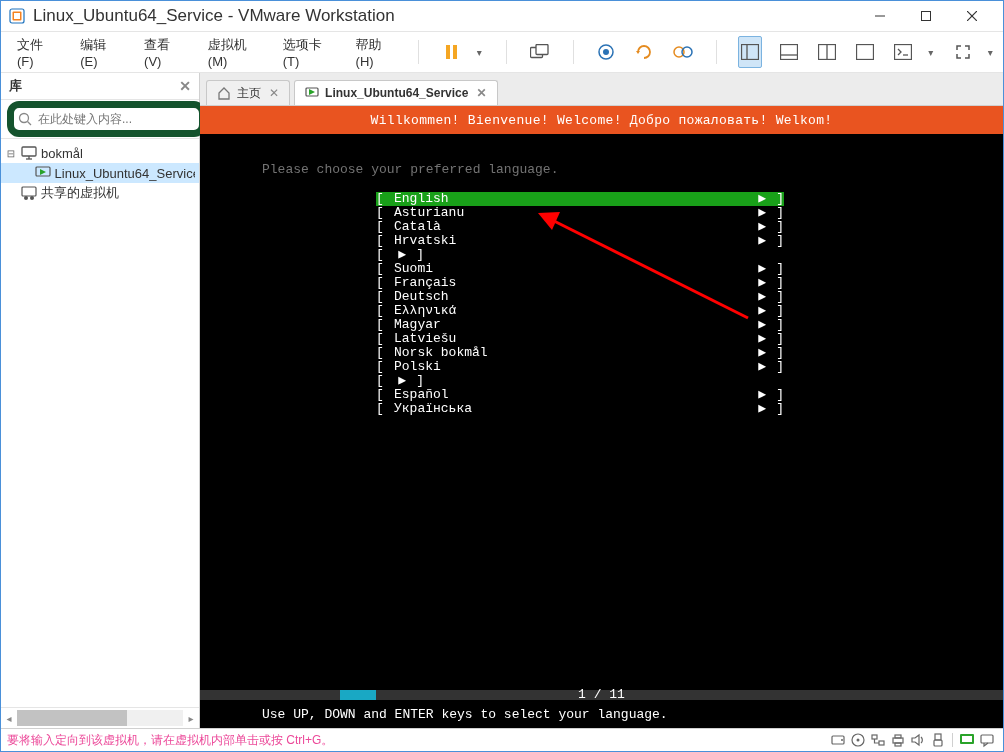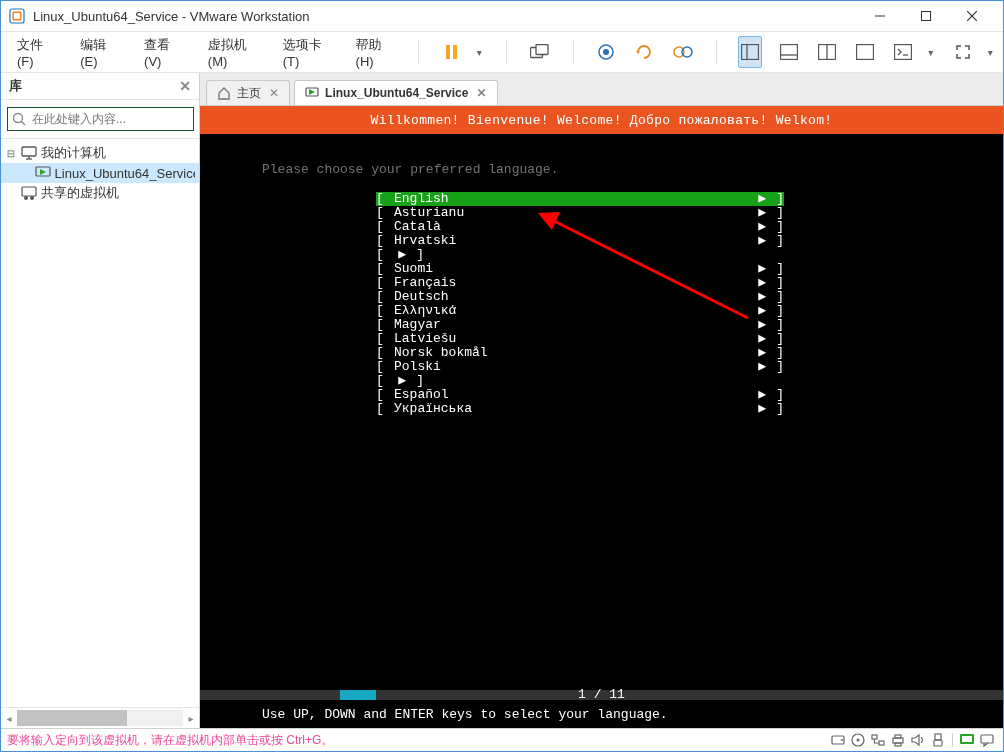--- a/index.html
+++ b/index.html
@@ -1,36 +1,36 @@
 <!DOCTYPE html>
 <html><head>
 <meta charset="utf-8">
 <style>
   html, body { margin:0; padding:0; font-family: "Microsoft YaHei", "Segoe UI", Arial, sans-serif; font-size:13px; color:#333; background:#fff; }
   .window { width:1004px; height:752px; border:1px solid #4a90d9; box-sizing:border-box; display:flex; flex-direction:column; position:relative; }
   
   .titlebar { height:30px; display:flex; align-items:center; padding:0 8px; background:#fff; border-bottom:1px solid #e5e5e5; }
   .titlebar .appicon { width:16px; height:16px; margin-right:8px; }
-  .titlebar .title { flex:1; color:#333; font-size:13px; }
+  .titlebar .title { flex:1; color:#333; font-size:17px; }
   .titlebar .winbtn { width:46px; height:30px; display:flex; align-items:center; justify-content:center; color:#333; }
   
   .menubar { height:40px; display:flex; align-items:center; padding:0 8px; border-bottom:1px solid #e5e5e5; gap:16px; }
   .menubar .menuitem { padding:6px 8px; border-radius:2px; cursor:default; font-size:13px; }
   .menubar .sep { width:1px; height:24px; background:#e0e0e0; margin:0 6px; }
   .menubar .tbtn { width:30px; height:30px; display:flex; align-items:center; justify-content:center; border-radius:2px; position:relative; }
   .menubar .tbtn.active { background:#cfe5f7; border:1px solid #7bb3e0; }
   .menubar .dd { width:10px; font-size:10px; color:#666; margin-left:-2px; }
   
   .main { flex:1; display:flex; min-height:0; }
   
   .sidebar { width:198px; border-right:1px solid #d0d0d0; display:flex; flex-direction:column; background:#fff; }
   .sidebar .sbhdr { height:26px; display:flex; align-items:center; padding:0 8px; border-bottom:1px solid #e5e5e5; font-weight:bold; font-size:13px; background:#fff; }
   .sidebar .sbhdr .close { margin-left:auto; color:#888; font-size:14px; cursor:default; }
   .sidebar .search { height:30px; display:flex; align-items:center; padding:4px 6px; border-bottom:1px solid #e5e5e5; }
-  .sidebar .search .sbox { flex:1; border:1px solid #14532d; border-radius:0; height:22px; display:flex; align-items:center; padding:0 4px; color:#888; }
+  .sidebar .search .sbox { flex:1; border:7px solid #14532d; border-radius:12px; height:22px; display:flex; align-items:center; padding:0 4px; color:#888; }
   .sidebar .search .sbox .sicon { width:14px; height:14px; margin-right:4px; }
   .sidebar .search .sbox input { border:0; outline:0; flex:1; font-size:12px; background:transparent; }
   .sidebar .search .ddarrow { font-size:10px; color:#555; margin-left:4px; }
   .tree { flex:1; overflow:auto; padding:4px 0; font-size:13px; }
   .tree .node { display:flex; align-items:center; height:20px; padding:0 4px; white-space:nowrap; cursor:default; }
   .tree .node .exp { width:12px; font-size:10px; color:#666; text-align:center; }
   .tree .node .nicon { width:16px; height:16px; margin:0 4px; flex-shrink:0; }
   .tree .node.sel { background:#cce8ff; }
   .tree .indent1 { padding-left:18px; }
   .sidebar .sbfooter { height:20px; border-top:1px solid #e5e5e5; display:flex; align-items:center; }
@@ -202,21 +202,21 @@
       <div class="tree">
         <div class="node">
           <span class="exp">⊟</span>
           <span class="nicon">
             <svg width="16" height="16">
                 <rect x="1" y="2" width="14" height="9" rx="1" fill="none" stroke="#555" stroke-width="1.3"></rect>
                 <line x1="5" y1="14" x2="11" y2="14" stroke="#555" stroke-width="1.3"></line>
                 <line x1="8" y1="11" x2="8" y2="14" stroke="#555" stroke-width="1.3"></line>
               </svg>
           </span>
-          <span>我的计算机</span>
+          <span>bokmål</span>
         </div>
         <div class="node indent1 sel">
           <span class="exp"></span>
           <span class="nicon">
             <svg width="16" height="16">
                 <rect x="1" y="2" width="14" height="9" rx="1" fill="none" stroke="#555" stroke-width="1.2"></rect>
                 <polygon points="5,4 5,10 11,7" fill="#29a329"></polygon>
               </svg>
           </span>
           <span style="overflow:hidden; text-overflow:clip;">Linux_Ubuntu64_Service</span>

